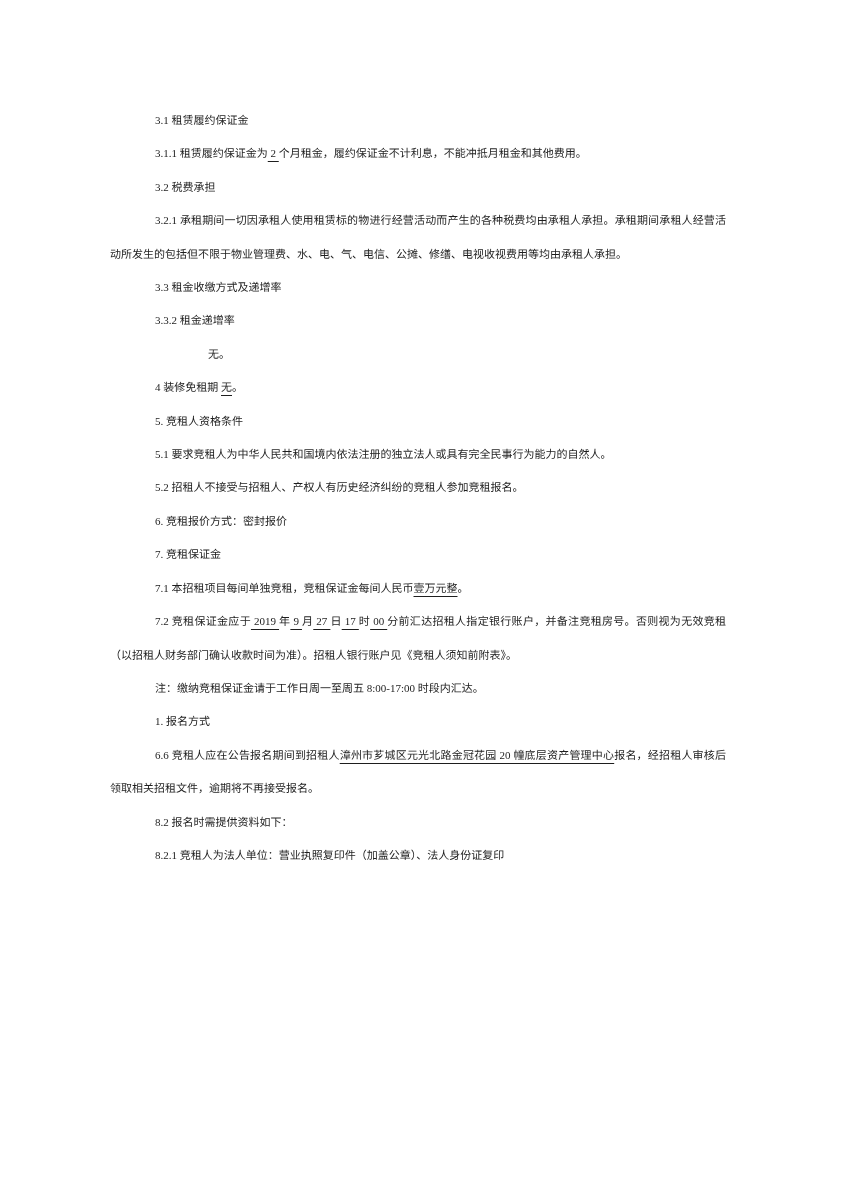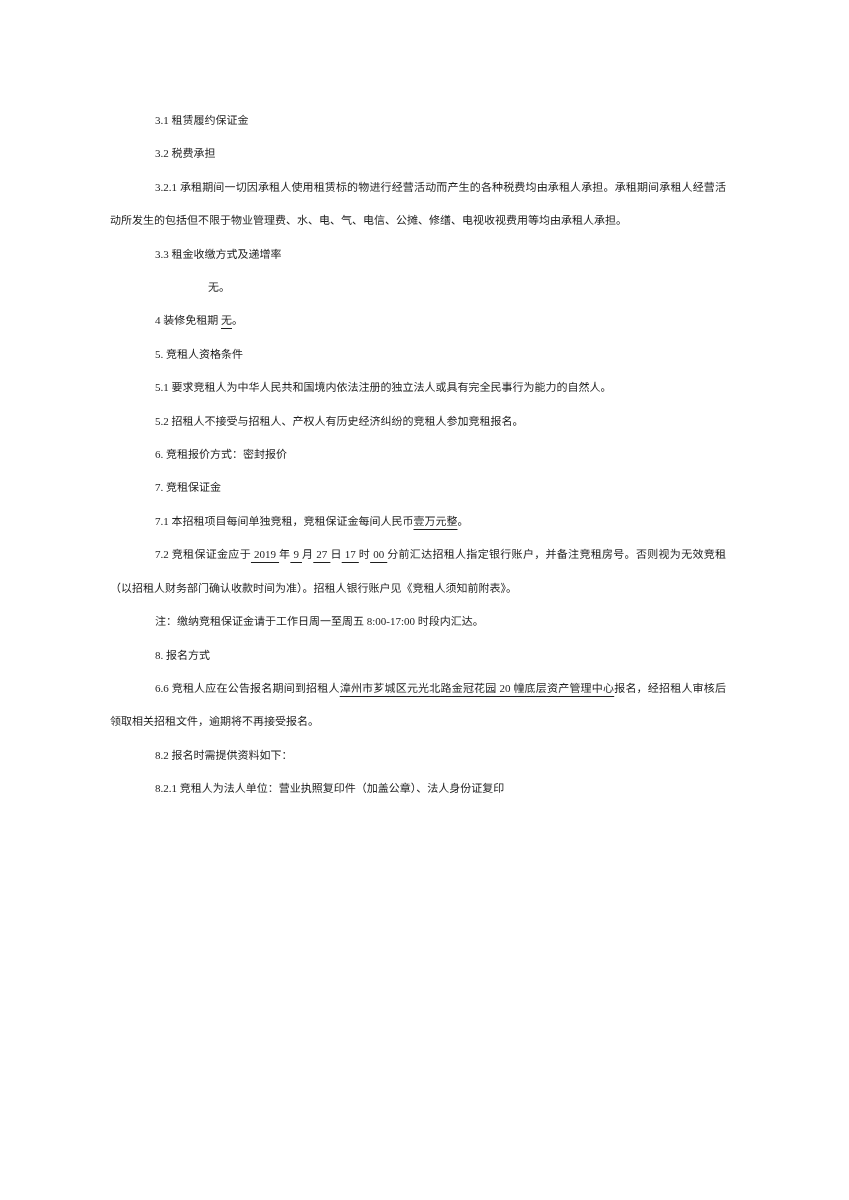--- a/index.html
+++ b/index.html
@@ -42,28 +42,30 @@
     text-underline-offset: 4px;
   }
 </style>
 </head>
 <body>
 
 <div class="page">
 
   <p class="para"><span class="run">3.1 租赁履约保证金</span></p>
 
+  <p class="para"><span class="run">3.1.1 租赁履约保证金为</span><span class="run u"> 2 </span><span class="run">个月租金，履约保证金不计利息，不能冲抵月租金和其他费用。</span></p>
 
   <p class="para"><span class="run">3.2 税费承担</span></p>
 
   <p class="para"><span class="run">3.2.1 承租期间一切因承租人使用租赁标的物进行经营活动而产生的各种税费均由承租人承担。承租期间承租人经营活动所发生的包括但不限于物业管理费、水、电、气、电信、公摊、修缮、电视收视费用等均由承租人承担。</span></p>
 
   <p class="para"><span class="run">3.3 租金收缴方式及递增率</span></p>
 
 
+  <p class="para"><span class="run">3.3.2 租金递增率</span></p>
 
   <p class="para deep"><span class="run">无。</span></p>
 
   <p class="para b"><span class="run">4 装修免租期 </span><span class="run u">无</span><span class="run">。</span></p>
 
   <p class="para b"><span class="run">5. 竞租人资格条件</span></p>
 
   <p class="para"><span class="run">5.1 要求竞租人为中华人民共和国境内依法注册的独立法人或具有完全民事行为能力的自然人。</span></p>
 
   <p class="para"><span class="run">5.2 招租人不接受与招租人、产权人有历史经济纠纷的竞租人参加竞租报名。</span></p>
@@ -71,21 +73,21 @@
   <p class="para"><span class="run b">6. 竞租报价方式：</span><span class="run">密封报价</span></p>
 
   <p class="para b"><span class="run">7. 竞租保证金</span></p>
 
   <p class="para"><span class="run">7.1 本招租项目每间单独竞租，竞租保证金每间人民币</span><span class="run u">壹万元整</span><span class="run">。</span></p>
 
   <p class="para"><span class="run">7.2 竞租保证金应于</span><span class="run u"> 2019 </span><span class="run">年</span><span class="run u"> 9 </span><span class="run">月</span><span class="run u"> 27 </span><span class="run">日</span><span class="run u"> 17 </span><span class="run">时</span><span class="run u"> 00 </span><span class="run">分前汇达招租人指定银行账户，并备注竞租房号。否则视为无效竞租（以招租人财务部门确认收款时间为准）。招租人银行账户见《竞租人须知前附表》。</span></p>
 
   <p class="para"><span class="run">注：缴纳竞租保证金请于工作日周一至周五 8:00-17:00 时段内汇达。</span></p>
 
-  <p class="para b"><span class="run">8. 报名方式</span></p>
+  <p class="para b"><span class="run">1. 报名方式</span></p>
 
   <p class="para"><span class="run">6.6 竞租人应在公告报名期间到招租人</span><span class="run u">漳州市芗城区元光北路金冠花园 20 幢底层资产管理中心</span><span class="run">报名，经招租人审核后领取相关招租文件，逾期将不再接受报名。</span></p>
 
   <p class="para"><span class="run">8.2 报名时需提供资料如下：</span></p>
 
   <p class="para"><span class="run">8.2.1 竞租人为法人单位：营业执照复印件（加盖公章）、法人身份证复印</span></p>
 
 </div>
 
 </body></html>

